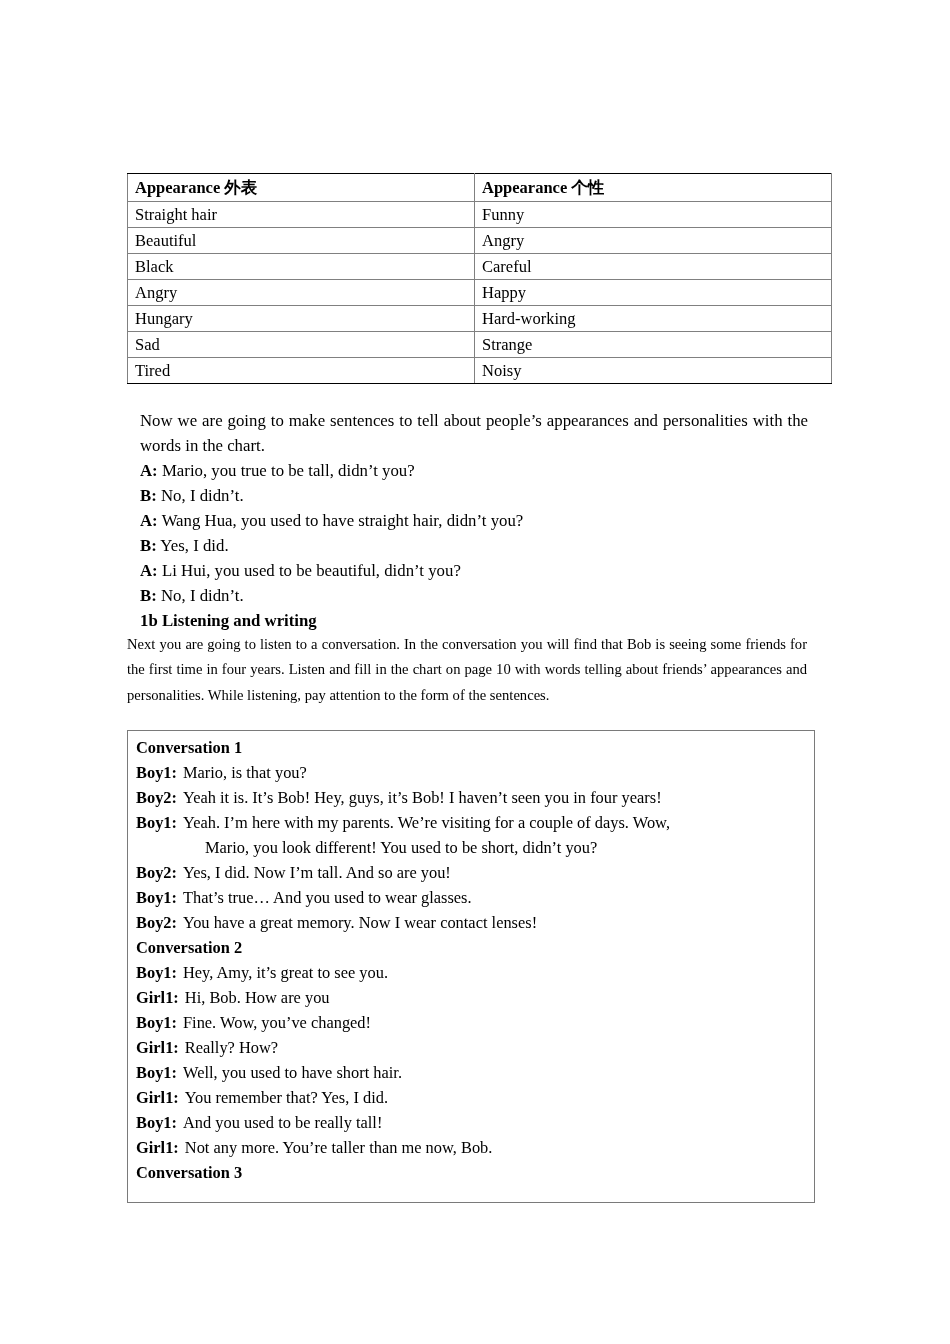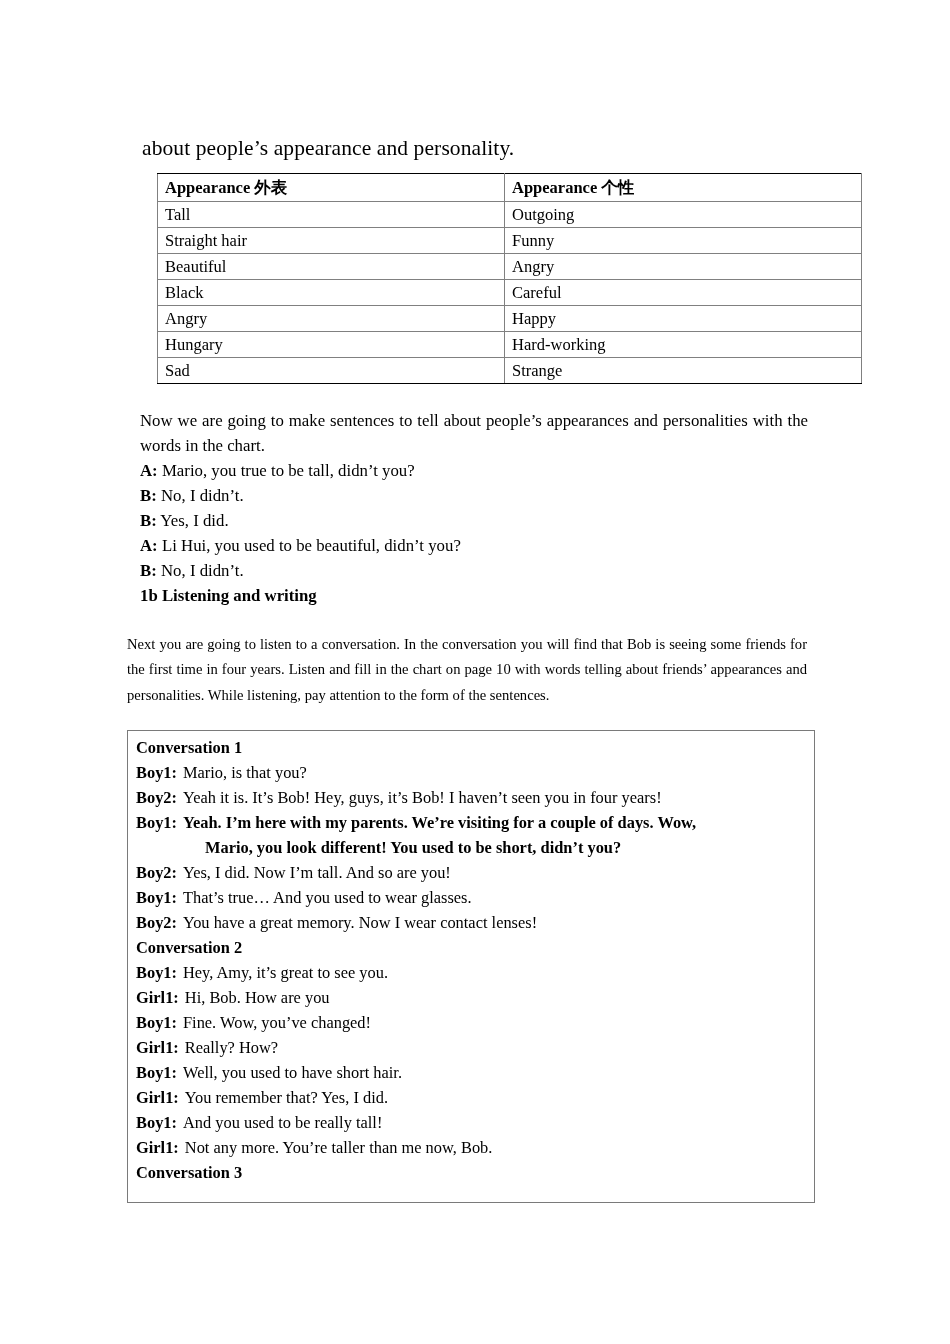--- a/index.html
+++ b/index.html
@@ -37,21 +37,20 @@
 
   
   .wtable {
     position: absolute;
     left: 127px;
     top: 173px;
     width: 688px;
     border-collapse: collapse;
     table-layout: fixed;
     font-size: 16.5px;
-    margin-left: 30px;
   }
   .wtable td {
     border: 1px solid #808080;
     padding: 2px 0 3px 7px;
     height: 20px;
     vertical-align: middle;
     line-height: 19px;
   }
   .wtable tr:first-child td {
     border-top: 1.6px solid #000000;
@@ -134,46 +133,40 @@
     flex: 0 0 auto;
     padding-right: 6px;
     white-space: nowrap;
   }
   .turn .what {
     flex: 1 1 auto;
   }
   .turn.wrap .what {
     text-align: justify;
     text-justify: inter-word;
-    font-weight: bold;
   }
   .turn.wrap .what .cont {
     display: block;
     padding-left: 22px;
   }
   .nowrapline .what { white-space: nowrap; }
 </style>
 </head>
 <body>
 
 <div class="page">
 
-  <div class="doc-title">about people’s appearance and personality.</div>
 
   <table class="wtable">
     <tbody>
       <tr>
         <td class="col-a">Appearance 外表</td>
         <td class="col-b">Appearance 个性</td>
       </tr>
       <tr>
-        <td class="col-a">Tall</td>
-        <td class="col-b">Outgoing</td>
-      </tr>
-      <tr>
         <td class="col-a">Straight hair</td>
         <td class="col-b">Funny</td>
       </tr>
       <tr>
         <td class="col-a">Beautiful</td>
         <td class="col-b">Angry</td>
       </tr>
       <tr>
         <td class="col-a">Black</td>
         <td class="col-b">Careful</td>
@@ -183,33 +176,41 @@
         <td class="col-b">Happy</td>
       </tr>
       <tr>
         <td class="col-a">Hungary</td>
         <td class="col-b">Hard-working</td>
       </tr>
       <tr>
         <td class="col-a">Sad</td>
         <td class="col-b">Strange</td>
       </tr>
+      <tr>
+        <td class="col-a">Tired</td>
+        <td class="col-b">Noisy</td>
+      </tr>
     </tbody>
   </table>
 
   <div class="prose">
     <p class="justified">Now we are going to make sentences to tell about people’s appearances and personalities with the words in the chart.</p>
 
     <p class="dline">
       <b>A:</b>
       <span>Mario, you true to be tall, didn’t you?</span>
     </p>
     <p class="dline">
       <b>B:</b>
       <span>No, I didn’t.</span>
+    </p>
+    <p class="dline">
+      <b>A:</b>
+      <span>Wang Hua, you used to have straight hair, didn’t you?</span>
     </p>
     <p class="dline">
       <b>B:</b>
       <span>Yes, I did.</span>
     </p>
     <p class="dline">
       <b>A:</b>
       <span>Li Hui, you used to be beautiful, didn’t you?</span>
     </p>
     <p class="dline">

